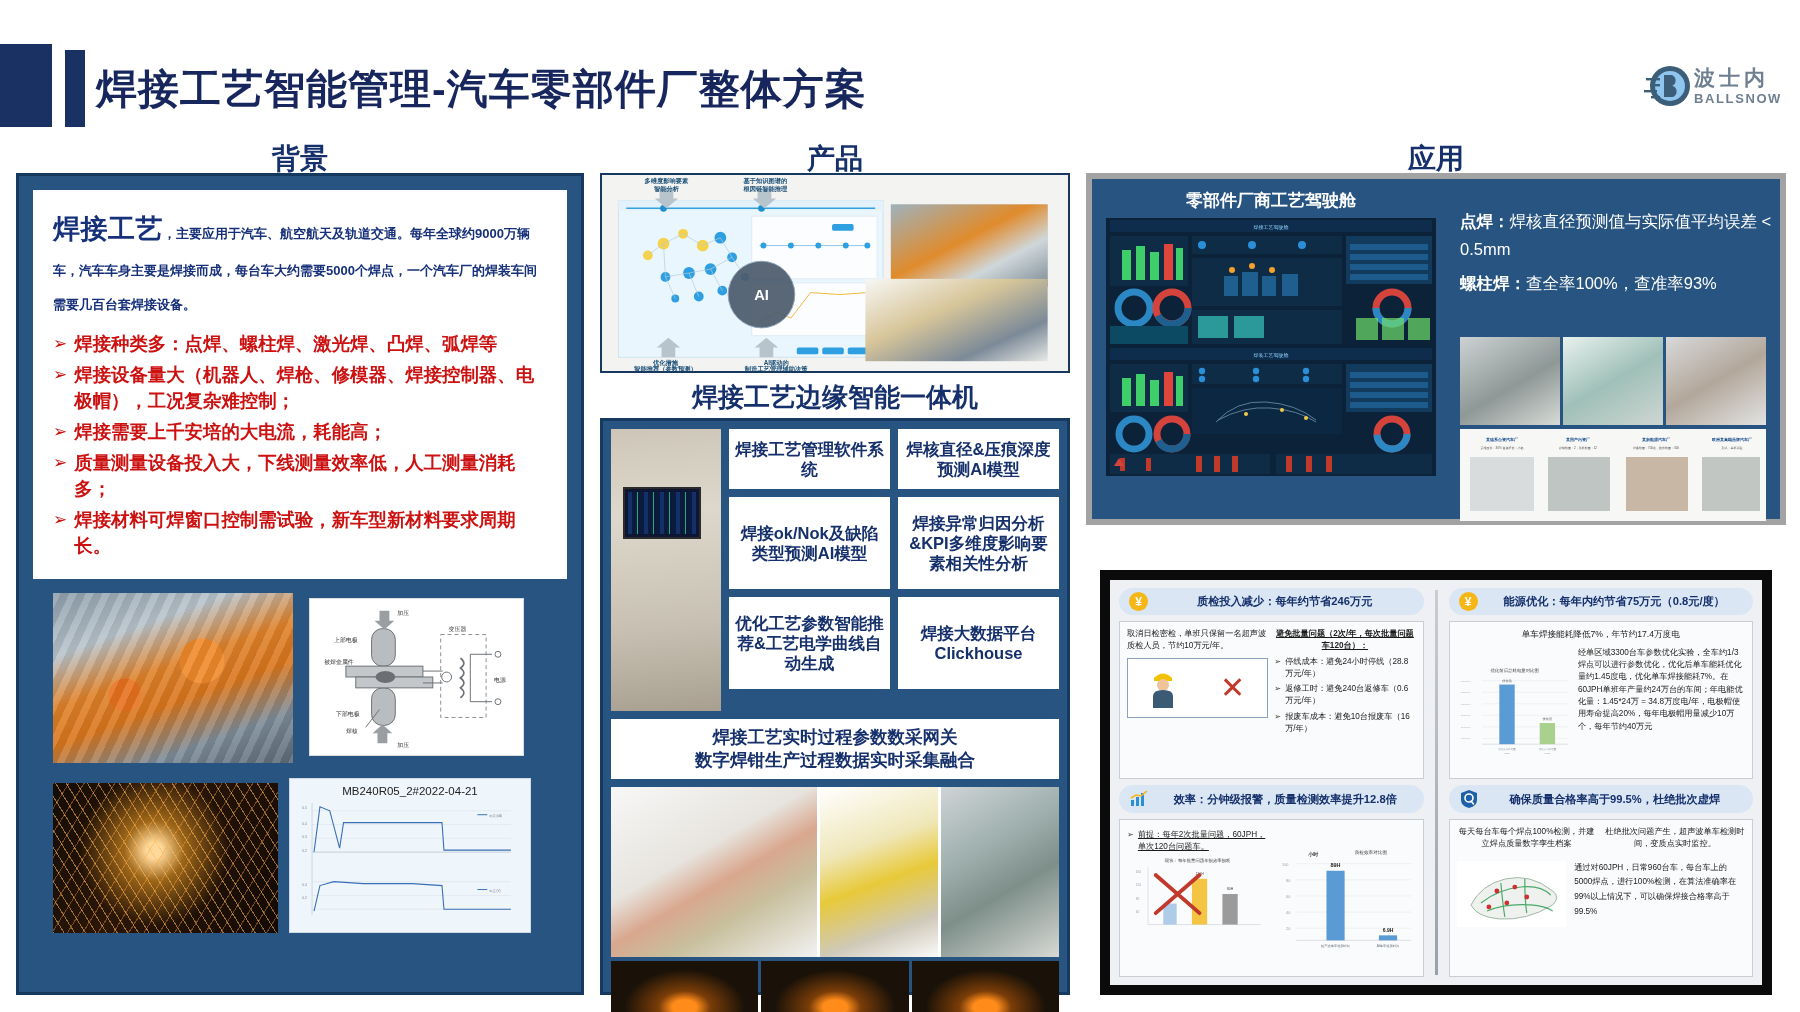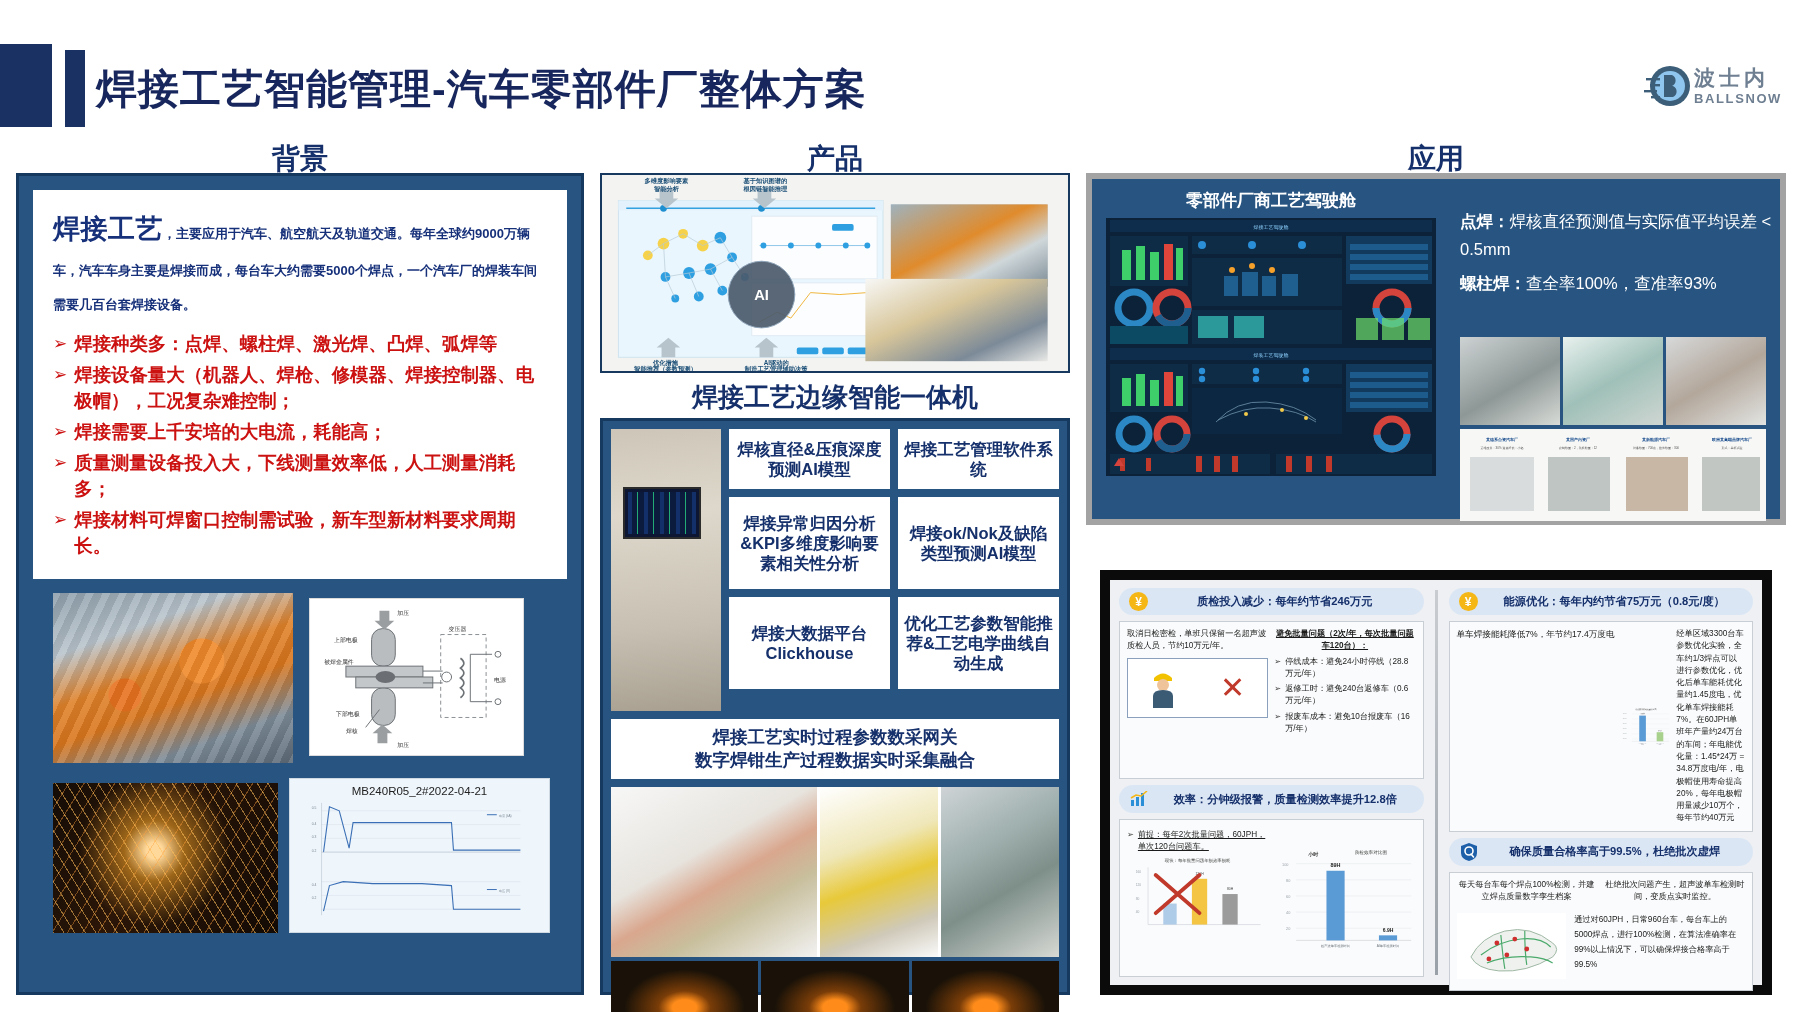--- a/index.html
+++ b/index.html
@@ -61,21 +61,21 @@
   .ph-diagram { left:276px; top:5px; width:215px; height:158px; background:#fdfdfd; border:1px solid #dcdcdc;}
   .ph-sparks { left:20px; top:190px; width:225px; height:150px;
     background:
       radial-gradient(circle at 45% 45%, #ffd89a 0 8px, rgba(255,170,40,.55) 30px, transparent 75px),
       linear-gradient(115deg,#140c06 0%,#2b1608 40%,#120a05 100%);
   }
   .ph-sparks:after{ content:""; position:absolute; inset:0;
      background:
        repeating-linear-gradient(58deg, rgba(255,190,90,.55) 0 1px, transparent 1px 9px),
        repeating-linear-gradient(122deg, rgba(255,160,60,.40) 0 1px, transparent 1px 13px);}
-  .ph-chart { left:256px; top:185px; width:261px; height:155px; background:#eef5fb; border:1px solid #cfd9e2;}
+  .ph-chart { left:256px; top:185px; width:242px; height:155px; background:#eef5fb; border:1px solid #cfd9e2;}
   .chart-cap { text-align:center; font-size:11.5px; color:#222; padding-top:6px; font-weight:normal;}
 
   
   .svgwrap{width:100%;height:100%;}
 
   
   .col-prod-top {
     position:absolute; left:600px; top:173px; width:470px; height:200px;
     background:#f2f2f0; border:2px solid #17395f;
   }
@@ -393,28 +393,28 @@
 
   <div class="prod-sub-title">焊接工艺边缘智能一体机</div>
 
   <div class="col-prod-bot">
     <div class="prod-grid">
       <div class="prod-machine">
         <div class="prod-screen"></div>
       </div>
       <div class="prod-cols">
         <div class="prod-col">
+          <div class="pbox h1">焊接工艺管理软件系统</div>
+          <div class="pbox h2">焊接ok/Nok及缺陷类型预测AI模型</div>
+          <div class="pbox h3">优化工艺参数智能推荐&amp;工艺电学曲线自动生成</div>
+        </div>
+        <div class="prod-col">
           <div class="pbox h1">焊核直径&amp;压痕深度预测AI模型</div>
           <div class="pbox h2">焊接异常归因分析&amp;KPI多维度影响要素相关性分析</div>
           <div class="pbox h3">焊接大数据平台 Clickhouse</div>
-        </div>
-        <div class="prod-col">
-          <div class="pbox h1">焊接工艺管理软件系统</div>
-          <div class="pbox h2">焊接ok/Nok及缺陷类型预测AI模型</div>
-          <div class="pbox h3">优化工艺参数智能推荐&amp;工艺电学曲线自动生成</div>
         </div>
       </div>
     </div>
 
     <div class="pwide" style="white-space:pre-line">焊接工艺实时过程参数数采网关
 数字焊钳生产过程数据实时采集融合</div>
 
     <div class="prod-photos">
       <div class="pp pp1"></div>
       <div class="pp pp2"></div>
@@ -690,21 +690,21 @@
       </div>
 
       <div class="val-div"></div>
 
       <div class="val-col">
 
         <div class="val-hdr">
           <span class="coin">¥</span>
           <span class="val-hdr-txt">能源优化：每年内约节省75万元（0.8元/度）</span>
         </div>
-        <div class="val-body" style="flex-direction:row">
+        <div class="val-body" style="flex-direction:column">
           <div class="vb-col bb" style="flex:0 0 auto; text-align:center; font-size:8.6px">单车焊接能耗降低7%，年节约17.4万度电</div>
           <div style="display:flex; gap:6px; flex:1">
             <div class="vb-col" style="flex:0 0 40%">
               <svg class="minichart" style="height:100%" viewBox="0 0 120 96">
                 <text x="60" y="9" font-size="4.6" fill="#444" text-anchor="middle">优化前后总耗电量对比图</text>
                 <g stroke="#e3e7eb" stroke-width=".5">
                   <line x1="26" y1="18" x2="116" y2="18"></line>
                     <line x1="26" y1="30" x2="116" y2="30"></line>
                   <line x1="26" y1="42" x2="116" y2="42"></line>
                     <line x1="26" y1="54" x2="116" y2="54"></line>

